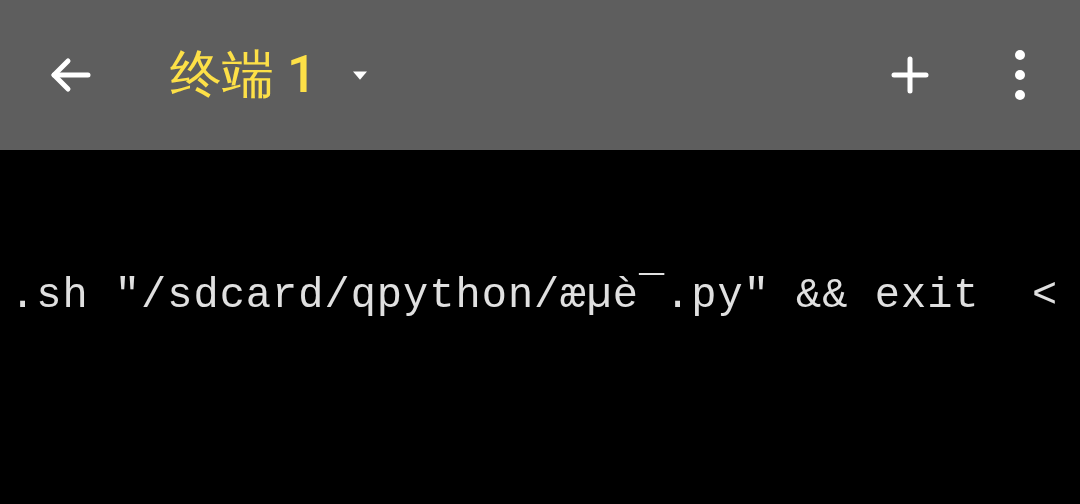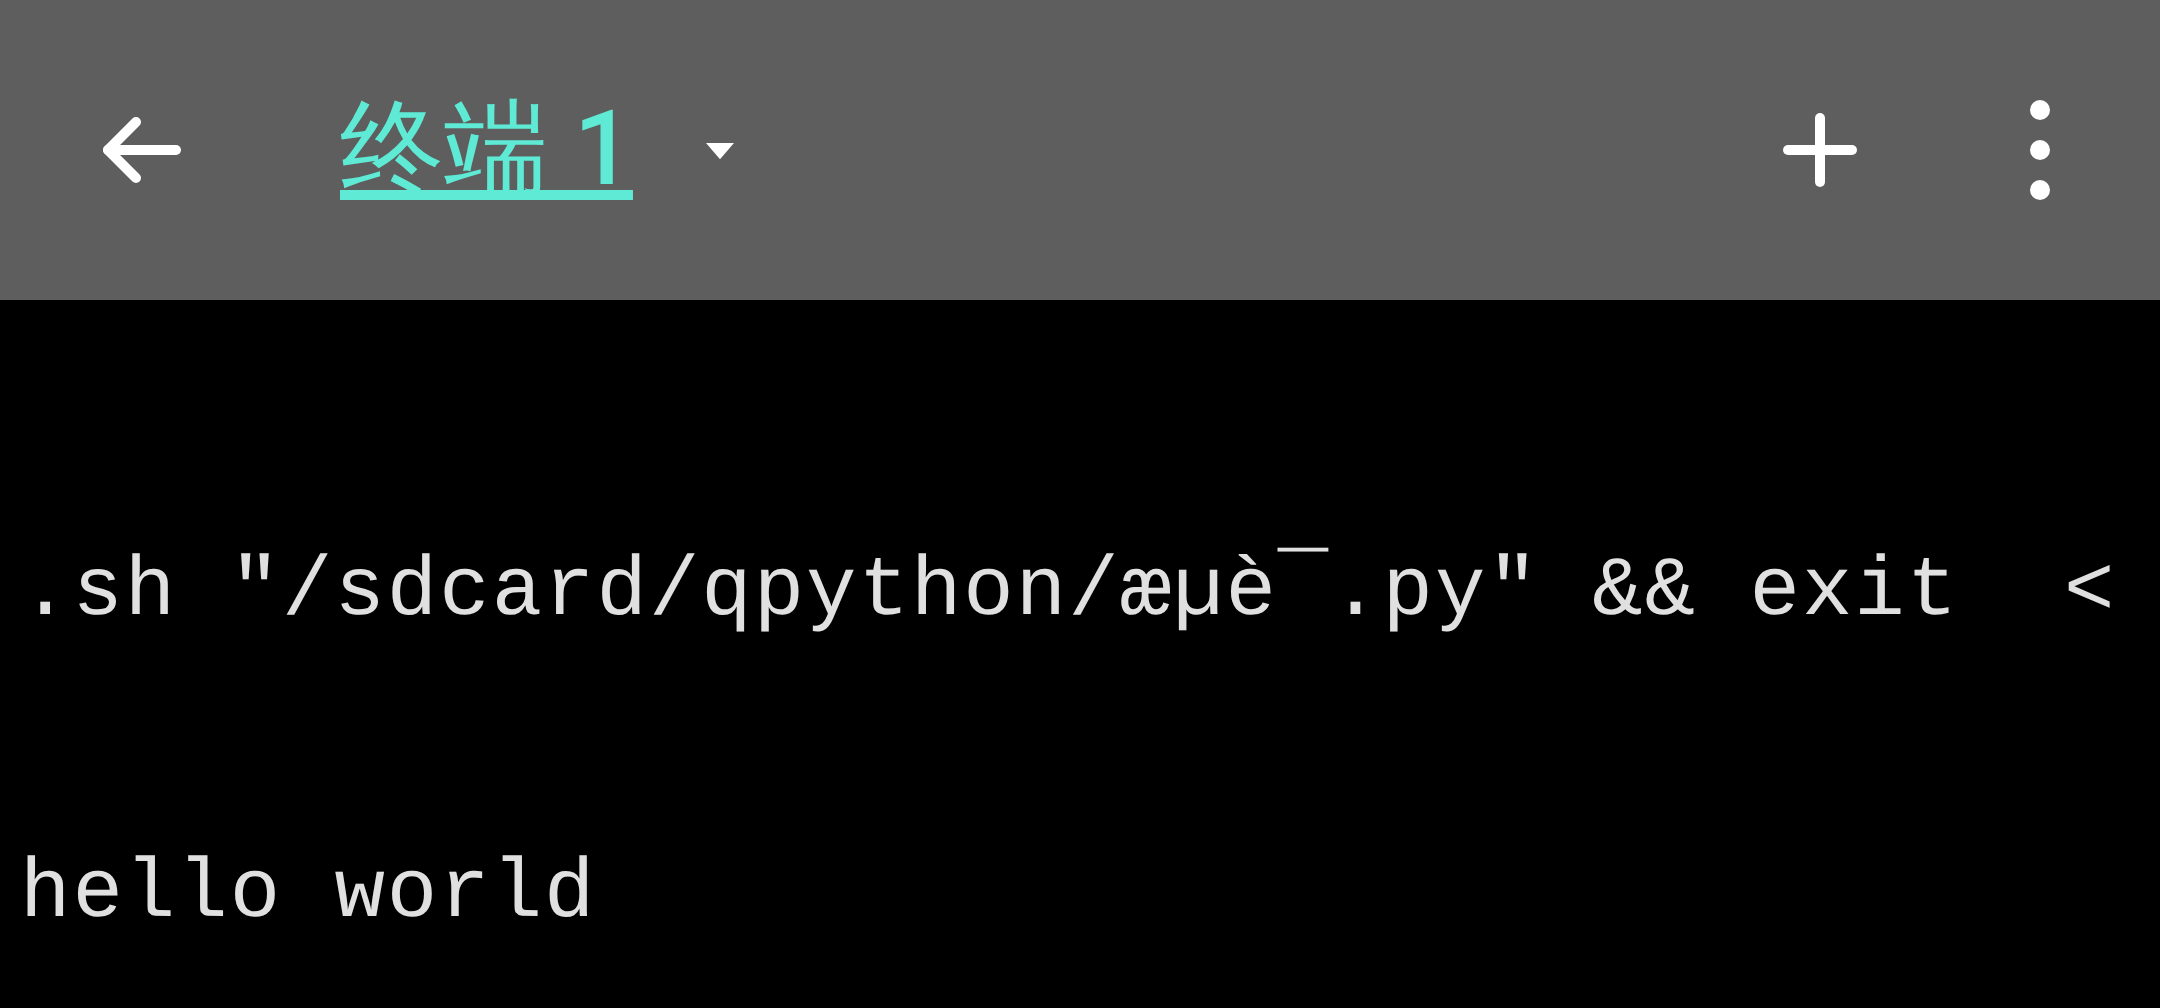--- a/index.html
+++ b/index.html
@@ -29,22 +29,21 @@
     .title-area {
       display: flex;
       align-items: center;
       margin-left: 70px;
       cursor: pointer;
     }
     .title-text {
       font-size: 52px;
       font-family: -apple-system, "Segoe UI", Roboto, sans-serif;
       font-weight: 500;
-      color: #5eead4;
-      text-decoration: underline;
+      color: #fde047;
     }
     .dropdown-icon {
       margin-left: 30px;
       display: flex;
       align-items: center;
     }
     .spacer { flex: 1; }
     .plus-btn {
       width: 60px;
       height: 60px;
@@ -110,18 +109,17 @@
   </div>
   <div class="menu-btn">
     <div class="menu-dot"></div>
     <div class="menu-dot"></div>
     <div class="menu-dot"></div>
   </div>
 </div>
 
 <div class="terminal">
   <div class="terminal-line">.sh "/sdcard/qpython/æµè¯.py" &amp;&amp; exit  &lt; &lt;</div>
-  <div class="terminal-line">hello world</div>
   
   
   <div class="terminal-line"></div>
   
 </div>
 
 </body></html>

